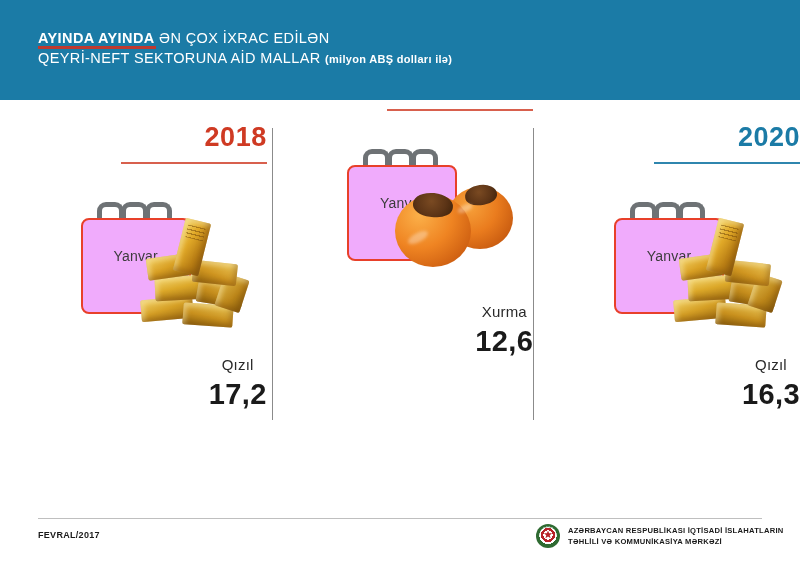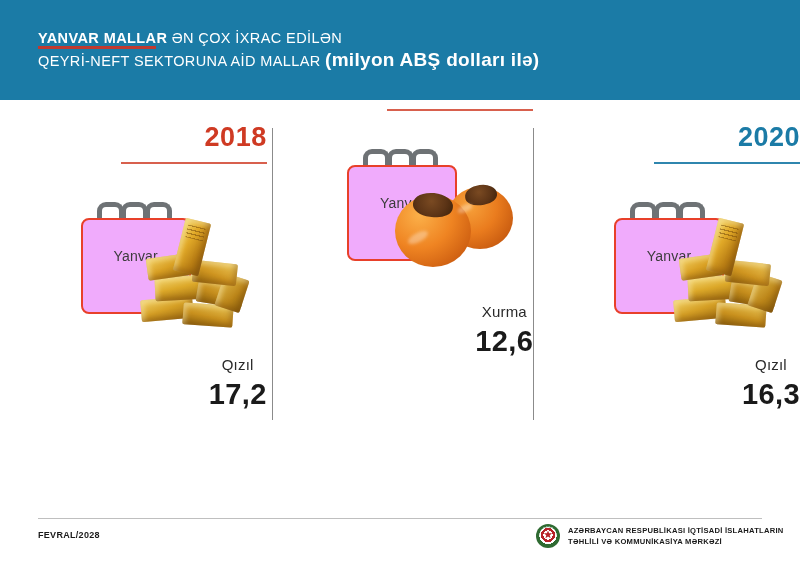--- a/index.html
+++ b/index.html
@@ -50,21 +50,21 @@
     color: #ffffff;
   }
   .hl-2 {
     font-size: 14.5px;
     font-weight: normal;
     letter-spacing: 0.4px;
     color: #ffffff;
     margin-top: 48px;
   }
   .hl-2b {
-    font-size: 19px;
+    font-size: 11px;
     font-weight: bold;
     letter-spacing: 0.3px;
     color: #ffffff;
     text-align: center;
   }
 
   
   .badge-wrap {
     position: absolute;
     right: 18px; top: 8px;
@@ -380,21 +380,21 @@
     color: #1a1a1a;
     white-space: nowrap;
   }
 </style>
 </head>
 <body>
 
 <div class="header-band">
   <div class="header-text">
     <div class="hl-row">
-      <span class="hl-1"><span>YANVAR  MALLAR</span><span class="underline-red"></span></span><span class="hl-rest"> ƏN ÇOX İXRAC EDİLƏN</span>
+      <span class="hl-1"><span>AYINDA  AYINDA</span><span class="underline-red"></span></span><span class="hl-rest"> ƏN ÇOX İXRAC EDİLƏN</span>
     </div>
     <div class="hl-row">
       <span class="hl-2">QEYRİ-NEFT SEKTORUNA AİD MALLAR </span><span class="hl-2b">(milyon ABŞ dolları ilə)</span>
     </div>
   </div>
 
 </div>
 
 <div class="panels">
 
@@ -485,20 +485,20 @@
     </div>
     <div class="caption">
       <div class="item-name">Qızıl</div>
       <div class="item-value">16,3</div>
     </div>
   </div>
 
 </div>
 
 <div class="footer-rule"></div>
-<div class="footer-date">FEVRAL/2028</div>
+<div class="footer-date">FEVRAL/2017</div>
 <div class="footer-org">
   <div class="emblem"></div>
   <div class="org-lines">
     <div class="org-line">AZƏRBAYCAN RESPUBLİKASI İQTİSADİ İSLAHATLARIN</div>
     <div class="org-line">TƏHLİLİ VƏ KOMMUNİKASİYA MƏRKƏZİ</div>
   </div>
 </div>
 
 </body></html>

